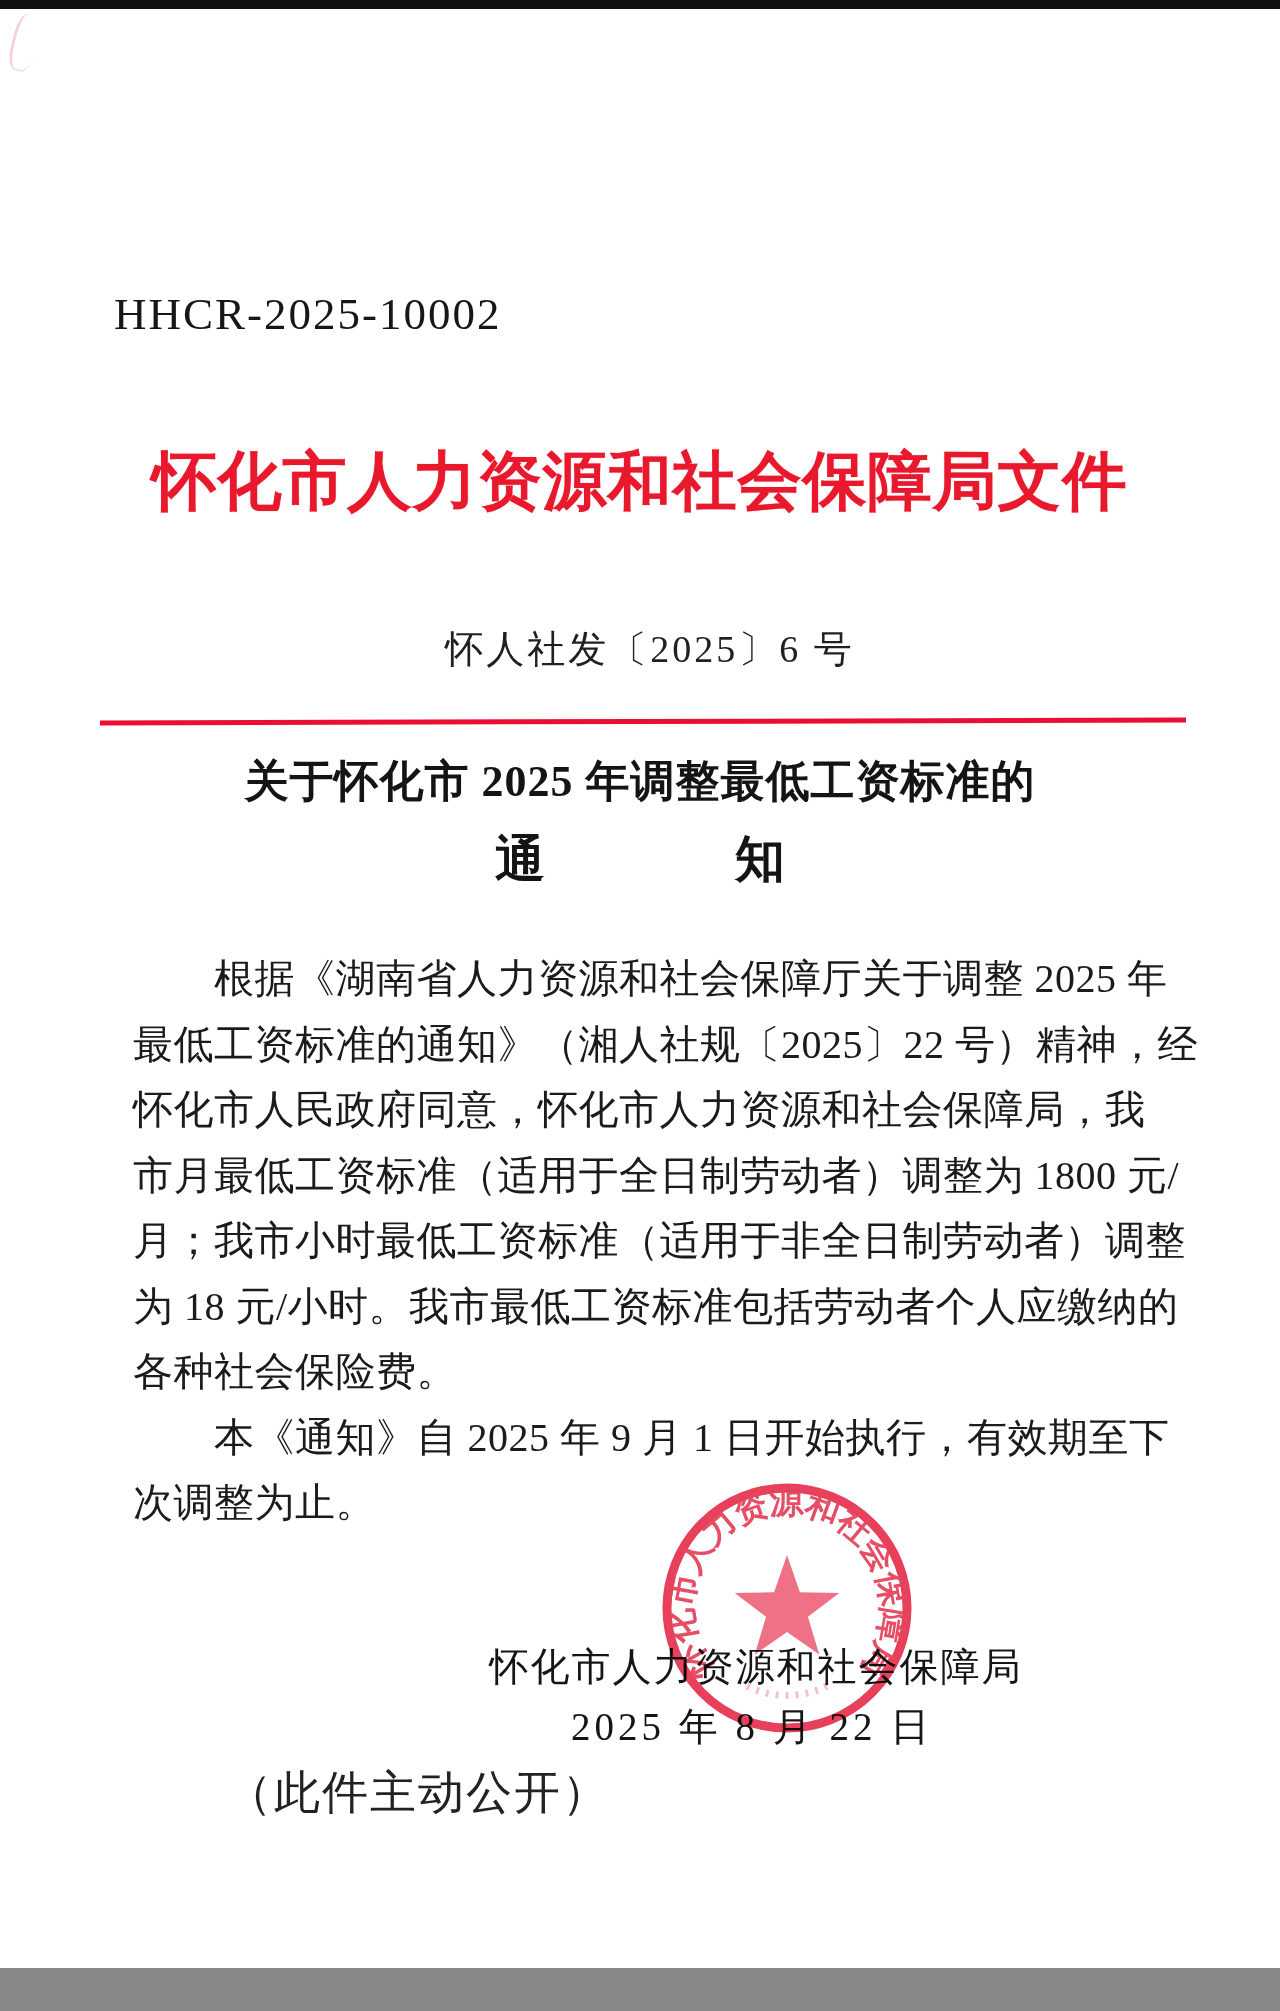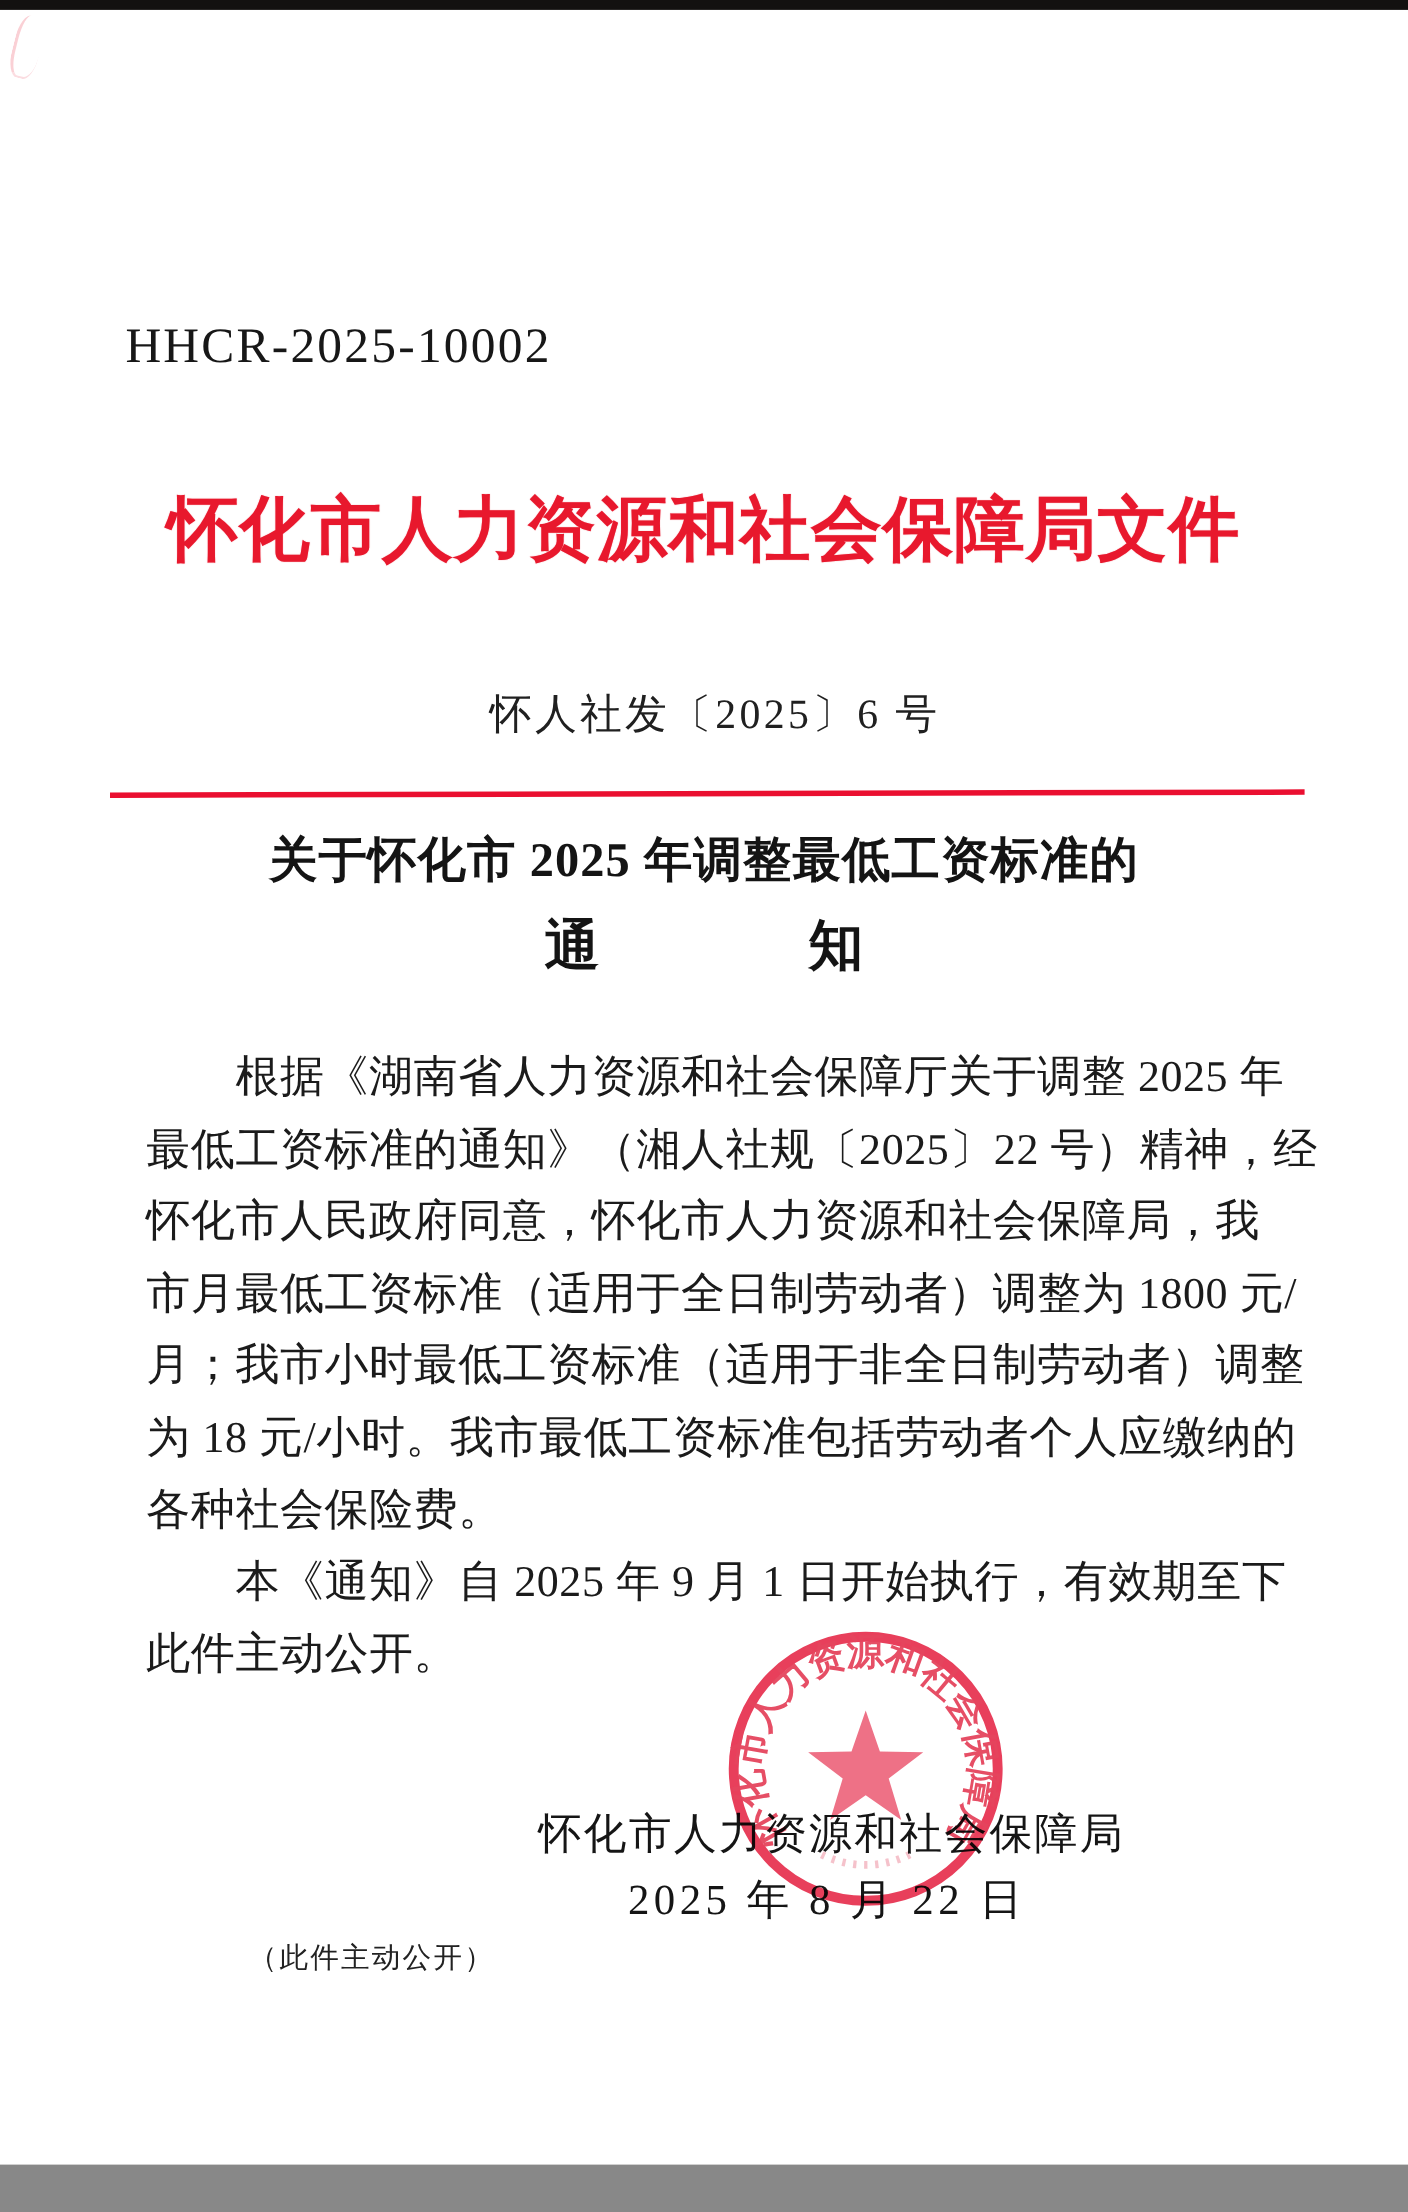--- a/index.html
+++ b/index.html
@@ -65,21 +65,21 @@
   .signature-org{
     position:absolute;top:1640px;left:756px;transform:translateX(-50%);
     font-size:39px;letter-spacing:2px;color:#151515;white-space:nowrap;
   }
   .signature-date{
     position:absolute;top:1700px;left:752px;transform:translateX(-50%);
     font-size:39px;letter-spacing:4px;color:#151515;white-space:nowrap;
   }
   .public-note{
     position:absolute;top:1762px;left:226px;
-    font-size:26px;letter-spacing:2px;color:#222;white-space:nowrap;
+    font-size:46px;letter-spacing:2px;color:#222;white-space:nowrap;
   }
   .seal{
     position:absolute;top:1458px;left:637px;width:300px;height:300px;
     mix-blend-mode:multiply;
     opacity:.92;
   }
 </style>
 </head>
 <body>
 
@@ -104,21 +104,21 @@
 
   <div class="body-text" id="body-lines">
       <div class="line">　　根据《湖南省人力资源和社会保障厅关于调整 2025 年</div>
       <div class="line">最低工资标准的通知》（湘人社规〔2025〕22 号）精神，经</div>
       <div class="line">怀化市人民政府同意，怀化市人力资源和社会保障局，我</div>
       <div class="line">市月最低工资标准（适用于全日制劳动者）调整为 1800 元/</div>
       <div class="line">月；我市小时最低工资标准（适用于非全日制劳动者）调整</div>
       <div class="line">为 18 元/小时。我市最低工资标准包括劳动者个人应缴纳的</div>
       <div class="line">各种社会保险费。</div>
       <div class="line">　　本《通知》自 2025 年 9 月 1 日开始执行，有效期至下</div>
-      <div class="line">此件主动公开。</div>
+      <div class="line">次调整为止。</div>
     </div>
 
   <div class="signature-org">怀化市人力资源和社会保障局</div>
   <div class="signature-date">2025 年 8 月 22 日</div>
 
   <div class="seal">
     <svg width="300" height="300" viewBox="0 0 300 300">
       <defs>
         <path id="sealTextArc" d="M 77.2 211.1 A 95 95 0 1 1 222.8 211.1" fill="none"></path>
       </defs>

